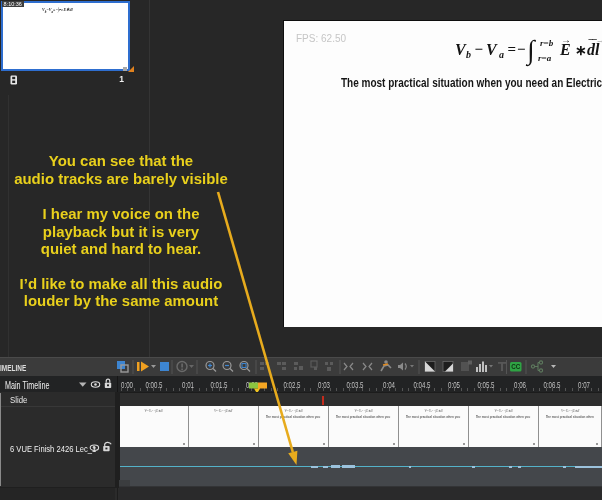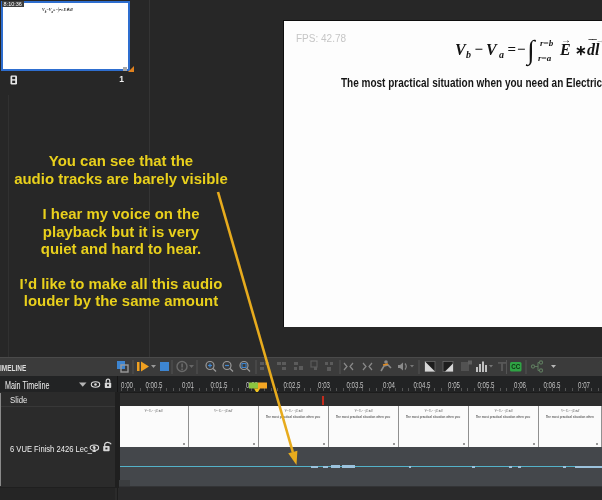--- a/index.html
+++ b/index.html
@@ -23,21 +23,21 @@
 
 <svg class="abs" style="left:10px;top:75px;" width="8" height="10" viewBox="0 0 8 10">
   <rect x="0.5" y="0.5" width="6.5" height="9" rx="1.2" fill="#e8e8e8"></rect>
   <rect x="2.2" y="1.8" width="3" height="2.4" fill="#222"></rect>
   <rect x="2.2" y="5.6" width="3" height="2.4" fill="#222"></rect>
 </svg>
 
 <div class="abs" style="left:114px;top:73.5px;width:10px;text-align:right;color:#f0f0f0;font-size:8.5px;font-weight:bold;">1</div>
 
 <div class="abs" style="left:283px;top:20px;width:319px;height:306px;background:#fdfdfd;border-left:1px solid #0e0e0e;border-top:1px solid #0e0e0e;"></div>
-<div class="abs" style="left:296px;top:33px;color:#c6c6c6;font-size:10px;">FPS: 42.78</div>
+<div class="abs" style="left:296px;top:33px;color:#c6c6c6;font-size:10px;">FPS: 62.50</div>
 
 <div class="abs" style="left:455px;top:33px;width:160px;height:36px;font-family:'Liberation Serif',serif;font-weight:bold;font-style:italic;color:#141414;">
   <span class="abs" style="left:0px;top:8px;font-size:16px;">V</span>
   <span class="abs" style="left:11px;top:16px;font-size:10px;">b</span>
   <span class="abs" style="left:19.5px;top:8px;font-size:15px;font-style:normal;">−</span>
   <span class="abs" style="left:31px;top:8px;font-size:16px;">V</span>
   <span class="abs" style="left:44px;top:16px;font-size:10px;">a</span>
   <span class="abs" style="left:52.5px;top:8px;font-size:15px;font-style:normal;">=</span>
   <span class="abs" style="left:62px;top:8px;font-size:15px;font-style:normal;">−</span>
   <span class="abs" style="left:72px;top:2px;font-size:27px;font-style:normal;font-weight:normal;">∫</span>

